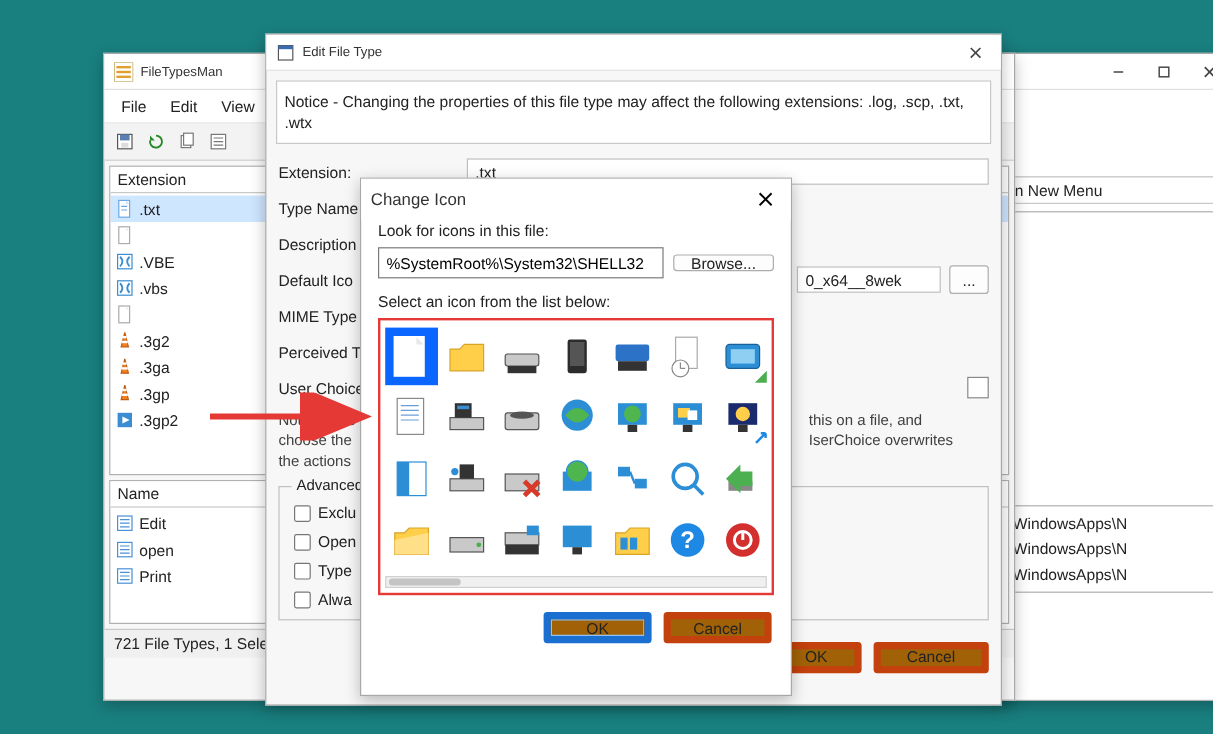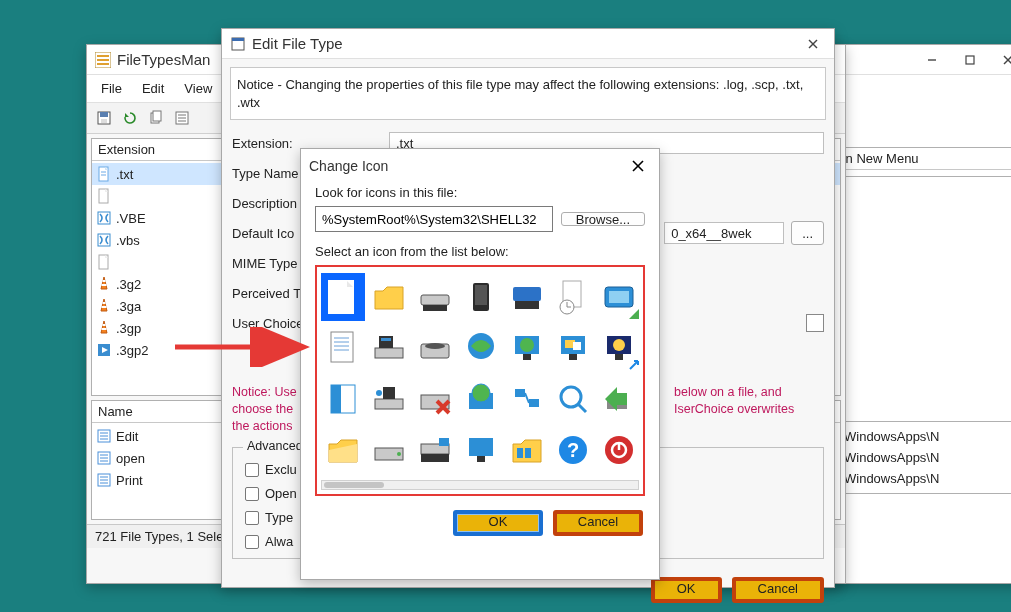--- a/index.html
+++ b/index.html
@@ -22,21 +22,21 @@
   }
   .titlebar {
     display: flex;
     align-items: center;
     height: 30px;
     padding: 0 2px 0 8px;
     background: #fff;
     border-bottom: 1px solid #e0e0e0;
   }
   .titlebar .icon { width: 16px; height: 16px; margin-right: 6px; display:inline-flex; align-items:center; justify-content:center; }
-  .titlebar .title { flex: 1; font-size: 15px; color:#333; }
+  .titlebar .title { flex: 1; font-size: 11px; color:#333; }
   .winctrls { display:flex; }
   .winbtn { width: 38px; height: 28px; display:flex; align-items:center; justify-content:center; color:#555; }
   .winbtn svg { width:12px; height:12px; }
   .menubar { display:flex; gap:4px; padding:4px 6px; background:#fff; border-bottom:1px solid #e0e0e0; }
   .menubar span { padding:2px 8px;text-align:center; }
   .toolbar { display:flex; gap:4px; padding:4px 6px; background:#f3f3f3; border-bottom:1px solid #d0d0d0; }
   .toolbar .tbtn { width:22px; height:22px; display:flex; align-items:center; justify-content:center; border:1px solid transparent; }
   .panel { background:#fff; border:1px solid #b0b0b0; margin:4px; position:relative; }
   .colhdr { background:#fff; border-bottom:1px solid #c8c8c8; padding:3px 6px; font-size:13px; display:flex; align-items:center; justify-content:space-between; }
   .list { padding:2px 0; }
@@ -44,28 +44,28 @@
   .row .ricn { width:16px; height:16px; display:inline-flex; align-items:center; justify-content:center; }
   .row.sel { background:#cfe6ff; }
   svg { display:block; }
 
   
   .motd { margin:8px; padding:8px 6px; border:1px solid #c8c8c8; background:#fff; line-height:1.35; }
   .formrow { display:flex; align-items:center; height:30px; padding:0 10px; gap:7px; }
   .formrow label { width:150px; }
   .formrow .val { background:#fff; border:1px solid #bfbfbf; height:22px; padding:0 6px; display:flex; align-items:center; flex:1; }
   .smallbtn { height:24px; padding:0 10px; border:1px solid #adadad; background:#fdfdfd; border-radius:3px; display:inline-flex; align-items:center; }
-  .notice2 { padding:4px 10px; font-size:12.5px; line-height:1.35; color:#be185d;margin-top:42px; }
+  .notice2 { padding:4px 10px; font-size:12.5px; line-height:1.35; color:#404040; }
   .group { margin:8px 10px; border:1px solid #c0c0c0; padding:10px 12px 4px 12px; background:#f7f7f7; position:relative; }
   .group > .legend { position:absolute; top:-9px; left:10px; background:#f7f7f7; padding:0 4px; font-size:12.5px; }
   .chk { display:flex; align-items:center; gap:6px; height:24px; }
   .chkbox { width:14px; height:14px; border:1px solid #777; background:#fff; border-radius:2px; }
 
   .btnbar { display:flex; justify-content:flex-end; gap:10px; padding:10px; }
-  .btn { height:26px; padding:0 22px; border:4px solid #c2410c; background:#eab308; border-radius:3px; display:inline-flex; align-items:flex-start; justify-content:center; }
+  .btn { height:26px; padding:0 22px; border:6px solid #c2410c; background:#a16207; border-radius:3px; display:inline-flex; align-items:center; justify-content:center; }
   .btn.primary { border-color:#1a6fd1; box-shadow:0 0 0 1px #8fc1f2 inset; }
 
   
   .dlg { background:#fff; }
   .icongrid { border:2px solid #e53935; padding:6px 4px 4px 4px; position:relative; }
   .gridinner { display:grid; grid-template-columns:repeat(7,44px); grid-auto-rows:48px; gap:3px 2px; }
   .cell { display:flex; align-items:center; justify-content:center; position:relative; }
   .cell.sel { background:#0a66ff; }
   .arrowoverlay { position:absolute; left:170px; top:327px; z-index:60; }
 
@@ -354,21 +354,21 @@
   <div class="formrow">
     <label>User Choice</label>
     <div style="flex:1"></div>
     <div style="width:18px;height:18px;border:1px solid #888;background:#fff;"></div>
   </div>
   <div style="display:flex;">
     <div class="notice2" style="white-space:pre-line; width:90px;">Notice: Use
 choose the
 the actions</div>
     <div style="flex:1"></div>
-    <div class="notice2" style="white-space:pre-line; width:170px; text-align:left;">below on a file, and
+    <div class="notice2" style="white-space:pre-line; width:170px; text-align:left;">this on a file, and
 IserChoice overwrites</div>
   </div>
 
   <div class="group">
     <span class="legend">Advanced</span>
     <div style="display:flex; gap:40px;">
       <div id="chklist" style="width:200px;">
           <div class="chk">
             <span class="chkbox"></span>
             <span>Exclu</span>

